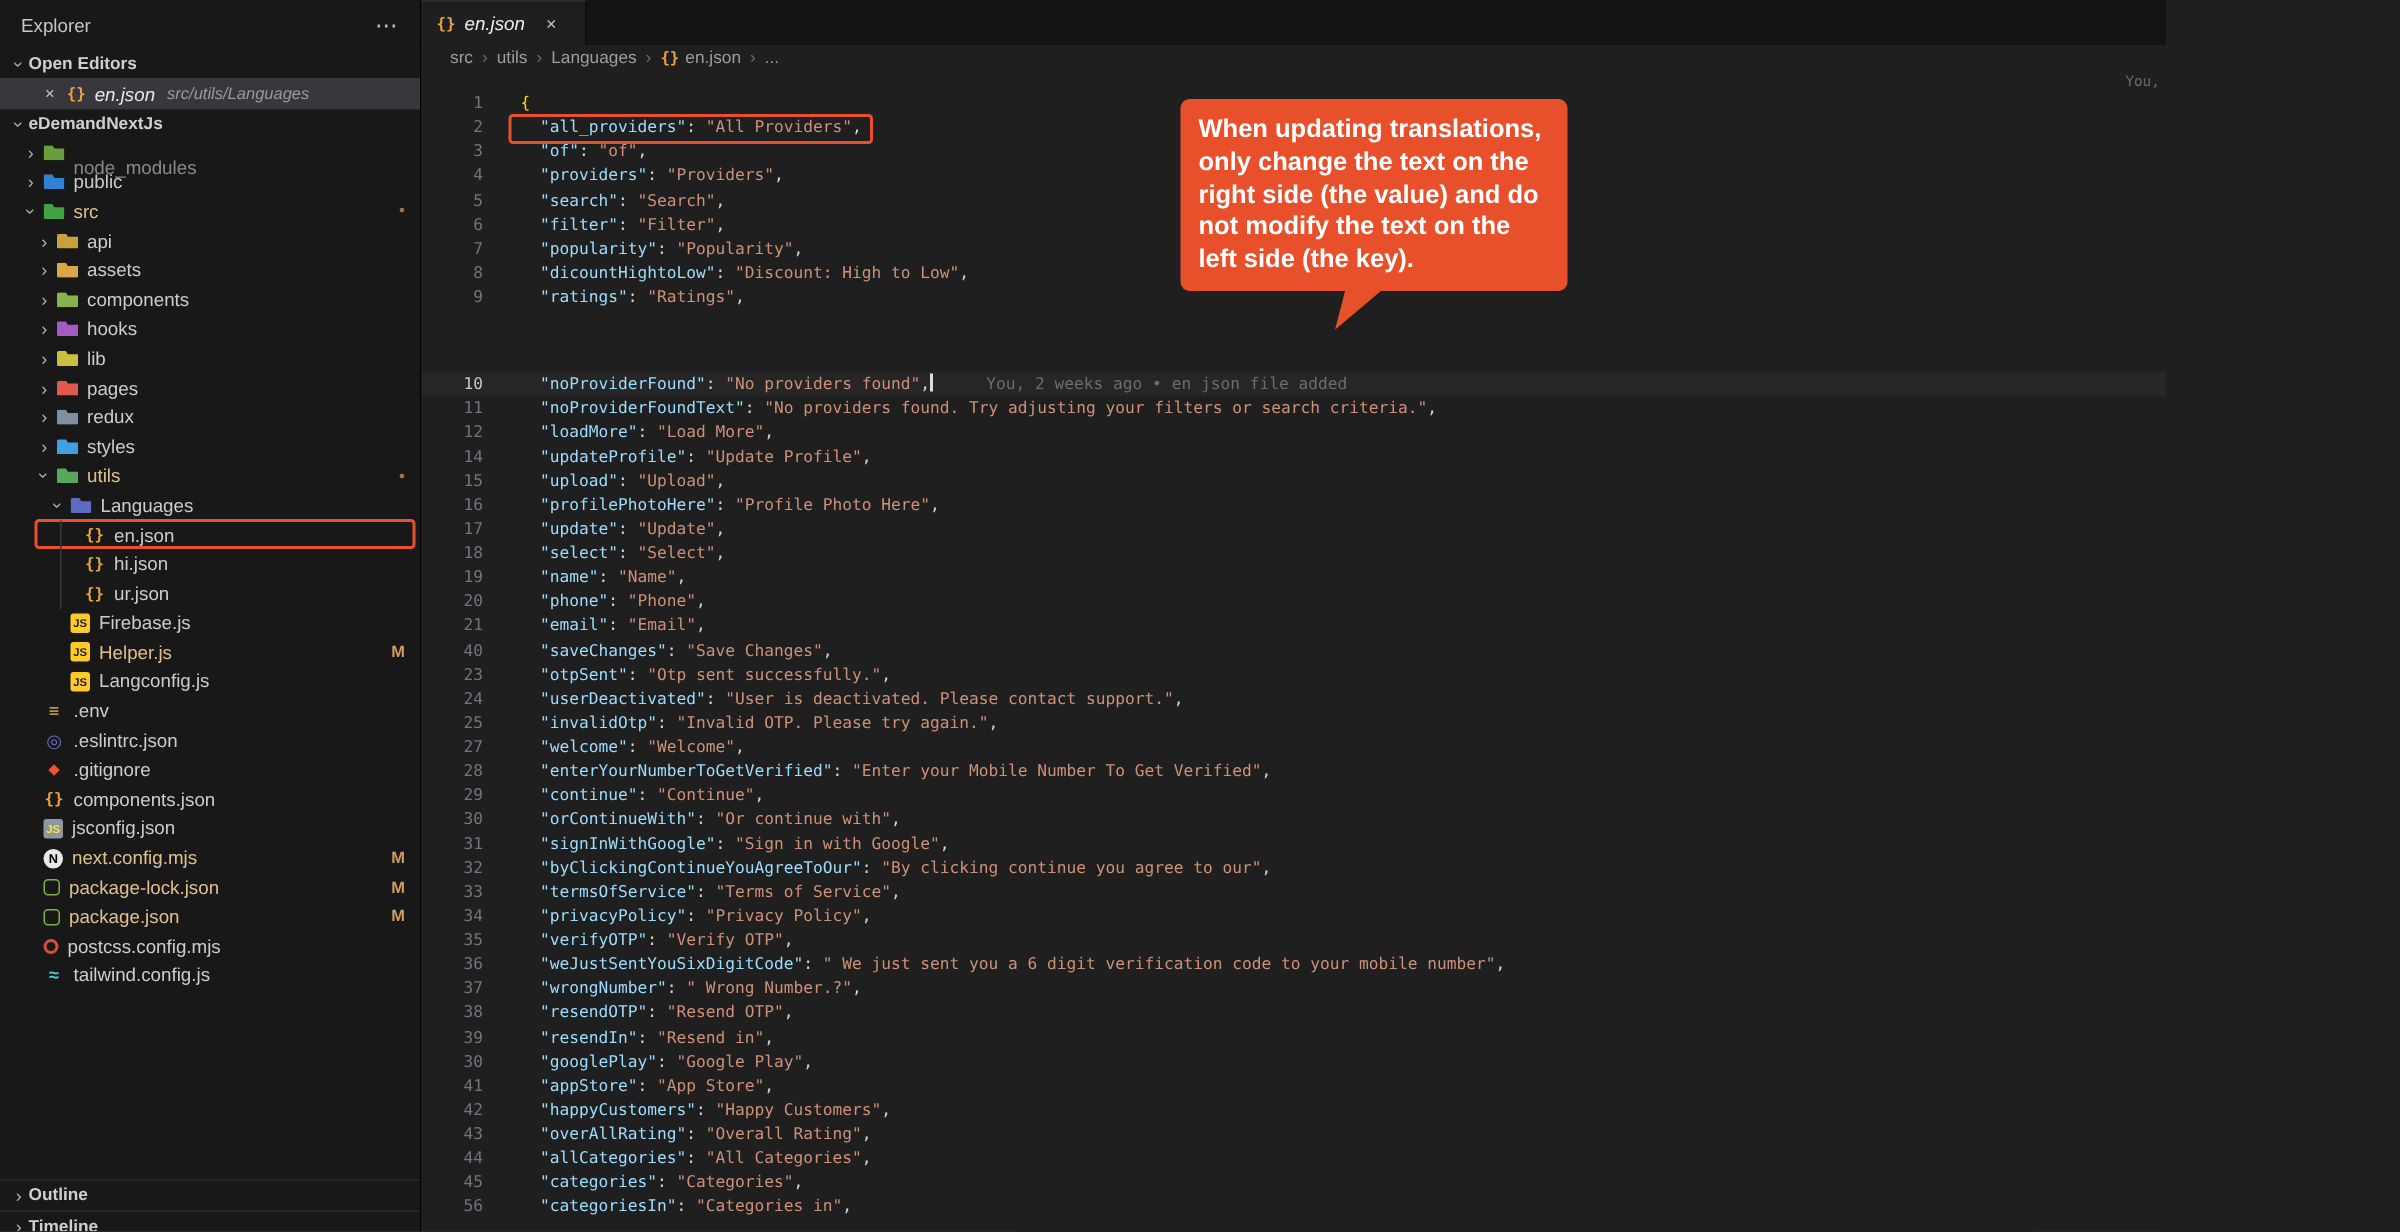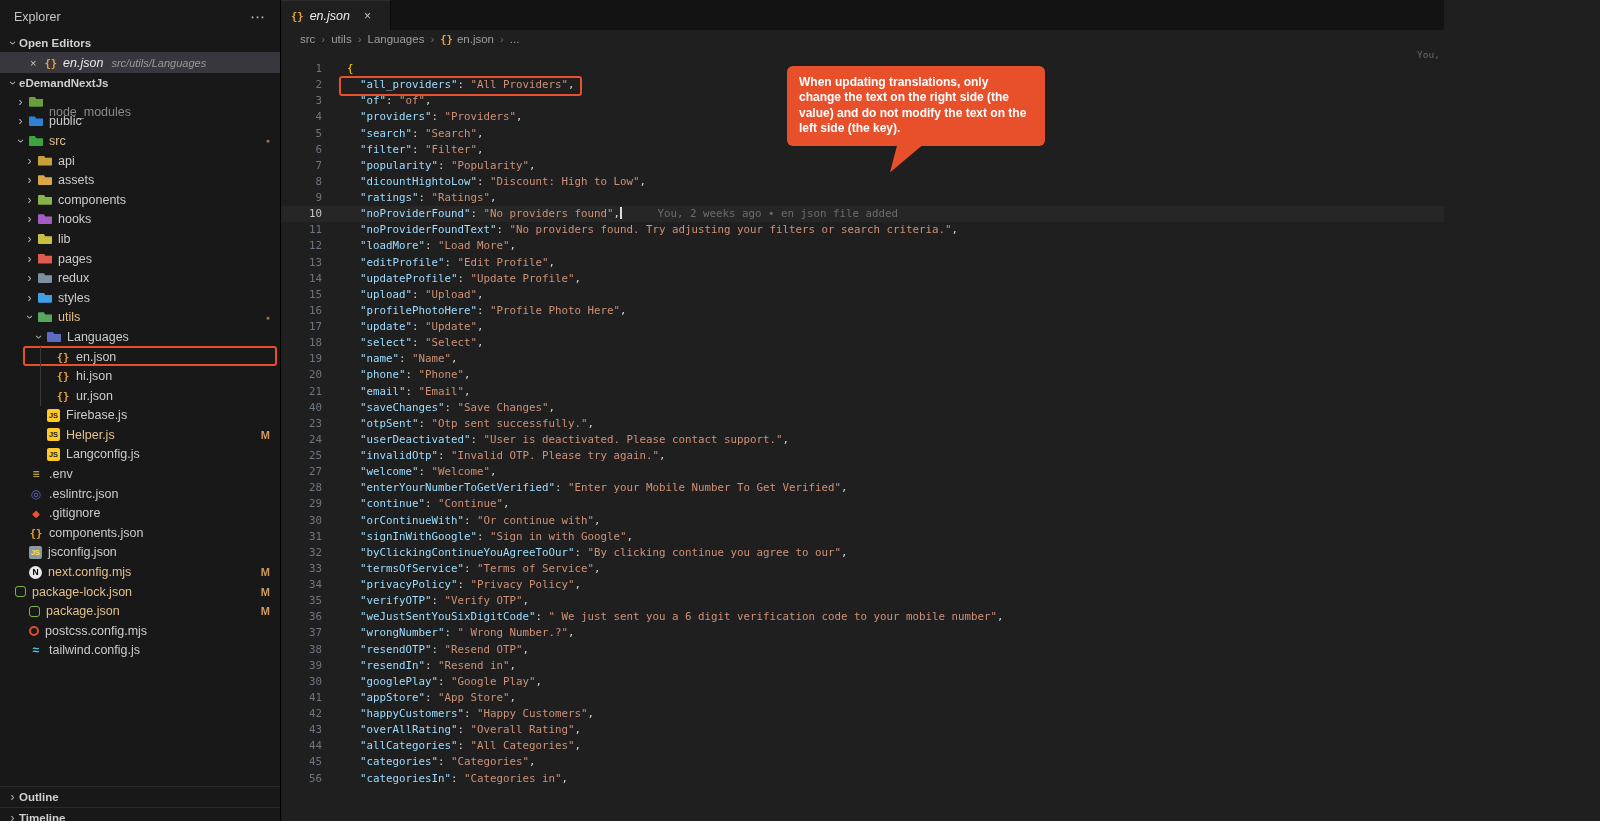--- a/index.html
+++ b/index.html
@@ -66,36 +66,36 @@
   .eactions { position:absolute; top:7px; right:-8px; display:flex; gap:11px; align-items:center; }
   .eactions svg { stroke:#c6c6c6; fill:none; stroke-width:1.2; cursor:pointer; }
   .crumbs { height:18px; display:flex; align-items:center; font-size:11.5px; color:#9d9d9d;
             padding-left:19px; background:#1f1f1f; }
   .crumbs .sep { margin:0 6px; color:#6e6e6e; }
   .crumbs .ci { cursor:pointer; display:flex; align-items:center; gap:4px; }
   .fileblame { height:13px; line-height:13px; padding-left:66px; font-family:"DejaVu Sans Mono",monospace;
                font-size:9.5px; color:#6b6b6b;text-align:right; }
   #code { position:relative; font-family:"DejaVu Sans Mono",monospace; font-size:10.8px; }
   .cl { height:16.13px; line-height:16.13px; display:flex; white-space:pre; }
-  .cl.cur { background:rgba(255,255,255,0.035); }
+  .cl.cur { background:rgba(255,255,255,0.035);margin-top:42px; }
   .ln { width:41px; text-align:right; color:#6e7681; flex:none; }
   .cl.cur .ln { color:#c6c6c6; }
   .ct { margin-left:25px; }
   .k { color:#9cdcfe; }
   .v { color:#ce9178; }
   .p { color:#d4d4d4; }
   .br { color:#ffd700; }
   .cursor { display:inline-block; width:1.5px; height:12px; background:#dcdcdc; vertical-align:-2px; }
   .blame { margin-left:36px; color:#6d6d6d; }
   .l2box { position:absolute; left:58px; top:14.5px; width:243px; height:20px;
            border:2px solid #e8502c; border-radius:3px; pointer-events:none; }
 
   
   .callout { position:absolute; left:506px; top:66px; width:258px; background:#e8502c; color:#fff;
-             font-weight:bold; font-size:12px; line-height:1.28; padding:9px 12px 10px 12px;
+             font-weight:bold; font-size:17px; line-height:1.28; padding:9px 12px 10px 12px;
              border-radius:6px; z-index:5; }
   .callout .tail { position:absolute; left:103px; top:100%; margin-top:-1px; width:32px; height:27px;
              background:#e8502c; clip-path:polygon(22% 0,100% 0,0 100%); }
 </style>
 </head>
 <body>
 
 <div class="app">
 
   <aside class="sidebar">
@@ -244,21 +244,21 @@
           <span class="chev"></span>
           <span class="fi i-jsgray">JS</span>
           <span class="tlabel">jsconfig.json</span>
         </div>
         <div class="trow mod" style="padding-left: 14px;">
           <span class="chev"></span>
           <span class="fi i-next">N</span>
           <span class="tlabel">next.config.mjs</span>
           <span class="badge">M</span>
         </div>
-        <div class="trow mod" style="">
+        <div class="trow mod" style="padding-left: 14px;">
           <span class="chev"></span>
           <span class="fi i-npm"></span>
           <span class="tlabel">package-lock.json</span>
           <span class="badge">M</span>
         </div>
         <div class="trow mod" style="padding-left: 14px;">
           <span class="chev"></span>
           <span class="fi i-npm"></span>
           <span class="tlabel">package.json</span>
           <span class="badge">M</span>
@@ -352,21 +352,20 @@
         <div class="cl"><span class="ln">3</span><span class="ct">  <span class="k">"of"</span><span class="p">: </span><span class="v">"of"</span><span class="p">,</span></span></div>
         <div class="cl"><span class="ln">4</span><span class="ct">  <span class="k">"providers"</span><span class="p">: </span><span class="v">"Providers"</span><span class="p">,</span></span></div>
         <div class="cl"><span class="ln">5</span><span class="ct">  <span class="k">"search"</span><span class="p">: </span><span class="v">"Search"</span><span class="p">,</span></span></div>
         <div class="cl"><span class="ln">6</span><span class="ct">  <span class="k">"filter"</span><span class="p">: </span><span class="v">"Filter"</span><span class="p">,</span></span></div>
         <div class="cl"><span class="ln">7</span><span class="ct">  <span class="k">"popularity"</span><span class="p">: </span><span class="v">"Popularity"</span><span class="p">,</span></span></div>
         <div class="cl"><span class="ln">8</span><span class="ct">  <span class="k">"dicountHightoLow"</span><span class="p">: </span><span class="v">"Discount: High to Low"</span><span class="p">,</span></span></div>
         <div class="cl"><span class="ln">9</span><span class="ct">  <span class="k">"ratings"</span><span class="p">: </span><span class="v">"Ratings"</span><span class="p">,</span></span></div>
         <div class="cl cur"><span class="ln">10</span><span class="ct">  <span class="k">"noProviderFound"</span><span class="p">: </span><span class="v">"No providers found"</span><span class="p">,</span><span class="cursor"></span><span class="blame">You, 2 weeks ago • en json file added</span></span></div>
         <div class="cl"><span class="ln">11</span><span class="ct">  <span class="k">"noProviderFoundText"</span><span class="p">: </span><span class="v">"No providers found. Try adjusting your filters or search criteria."</span><span class="p">,</span></span></div>
         <div class="cl"><span class="ln">12</span><span class="ct">  <span class="k">"loadMore"</span><span class="p">: </span><span class="v">"Load More"</span><span class="p">,</span></span></div>
-        <div class="cl"><span class="ln">13</span><span class="ct">  <span class="k">"editProfile"</span><span class="p">: </span><span class="v">"Edit Profile"</span><span class="p">,</span></span></div>
         <div class="cl"><span class="ln">14</span><span class="ct">  <span class="k">"updateProfile"</span><span class="p">: </span><span class="v">"Update Profile"</span><span class="p">,</span></span></div>
         <div class="cl"><span class="ln">15</span><span class="ct">  <span class="k">"upload"</span><span class="p">: </span><span class="v">"Upload"</span><span class="p">,</span></span></div>
         <div class="cl"><span class="ln">16</span><span class="ct">  <span class="k">"profilePhotoHere"</span><span class="p">: </span><span class="v">"Profile Photo Here"</span><span class="p">,</span></span></div>
         <div class="cl"><span class="ln">17</span><span class="ct">  <span class="k">"update"</span><span class="p">: </span><span class="v">"Update"</span><span class="p">,</span></span></div>
         <div class="cl"><span class="ln">18</span><span class="ct">  <span class="k">"select"</span><span class="p">: </span><span class="v">"Select"</span><span class="p">,</span></span></div>
         <div class="cl"><span class="ln">19</span><span class="ct">  <span class="k">"name"</span><span class="p">: </span><span class="v">"Name"</span><span class="p">,</span></span></div>
         <div class="cl"><span class="ln">20</span><span class="ct">  <span class="k">"phone"</span><span class="p">: </span><span class="v">"Phone"</span><span class="p">,</span></span></div>
         <div class="cl"><span class="ln">21</span><span class="ct">  <span class="k">"email"</span><span class="p">: </span><span class="v">"Email"</span><span class="p">,</span></span></div>
         <div class="cl"><span class="ln">40</span><span class="ct">  <span class="k">"saveChanges"</span><span class="p">: </span><span class="v">"Save Changes"</span><span class="p">,</span></span></div>
         <div class="cl"><span class="ln">23</span><span class="ct">  <span class="k">"otpSent"</span><span class="p">: </span><span class="v">"Otp sent successfully."</span><span class="p">,</span></span></div>

